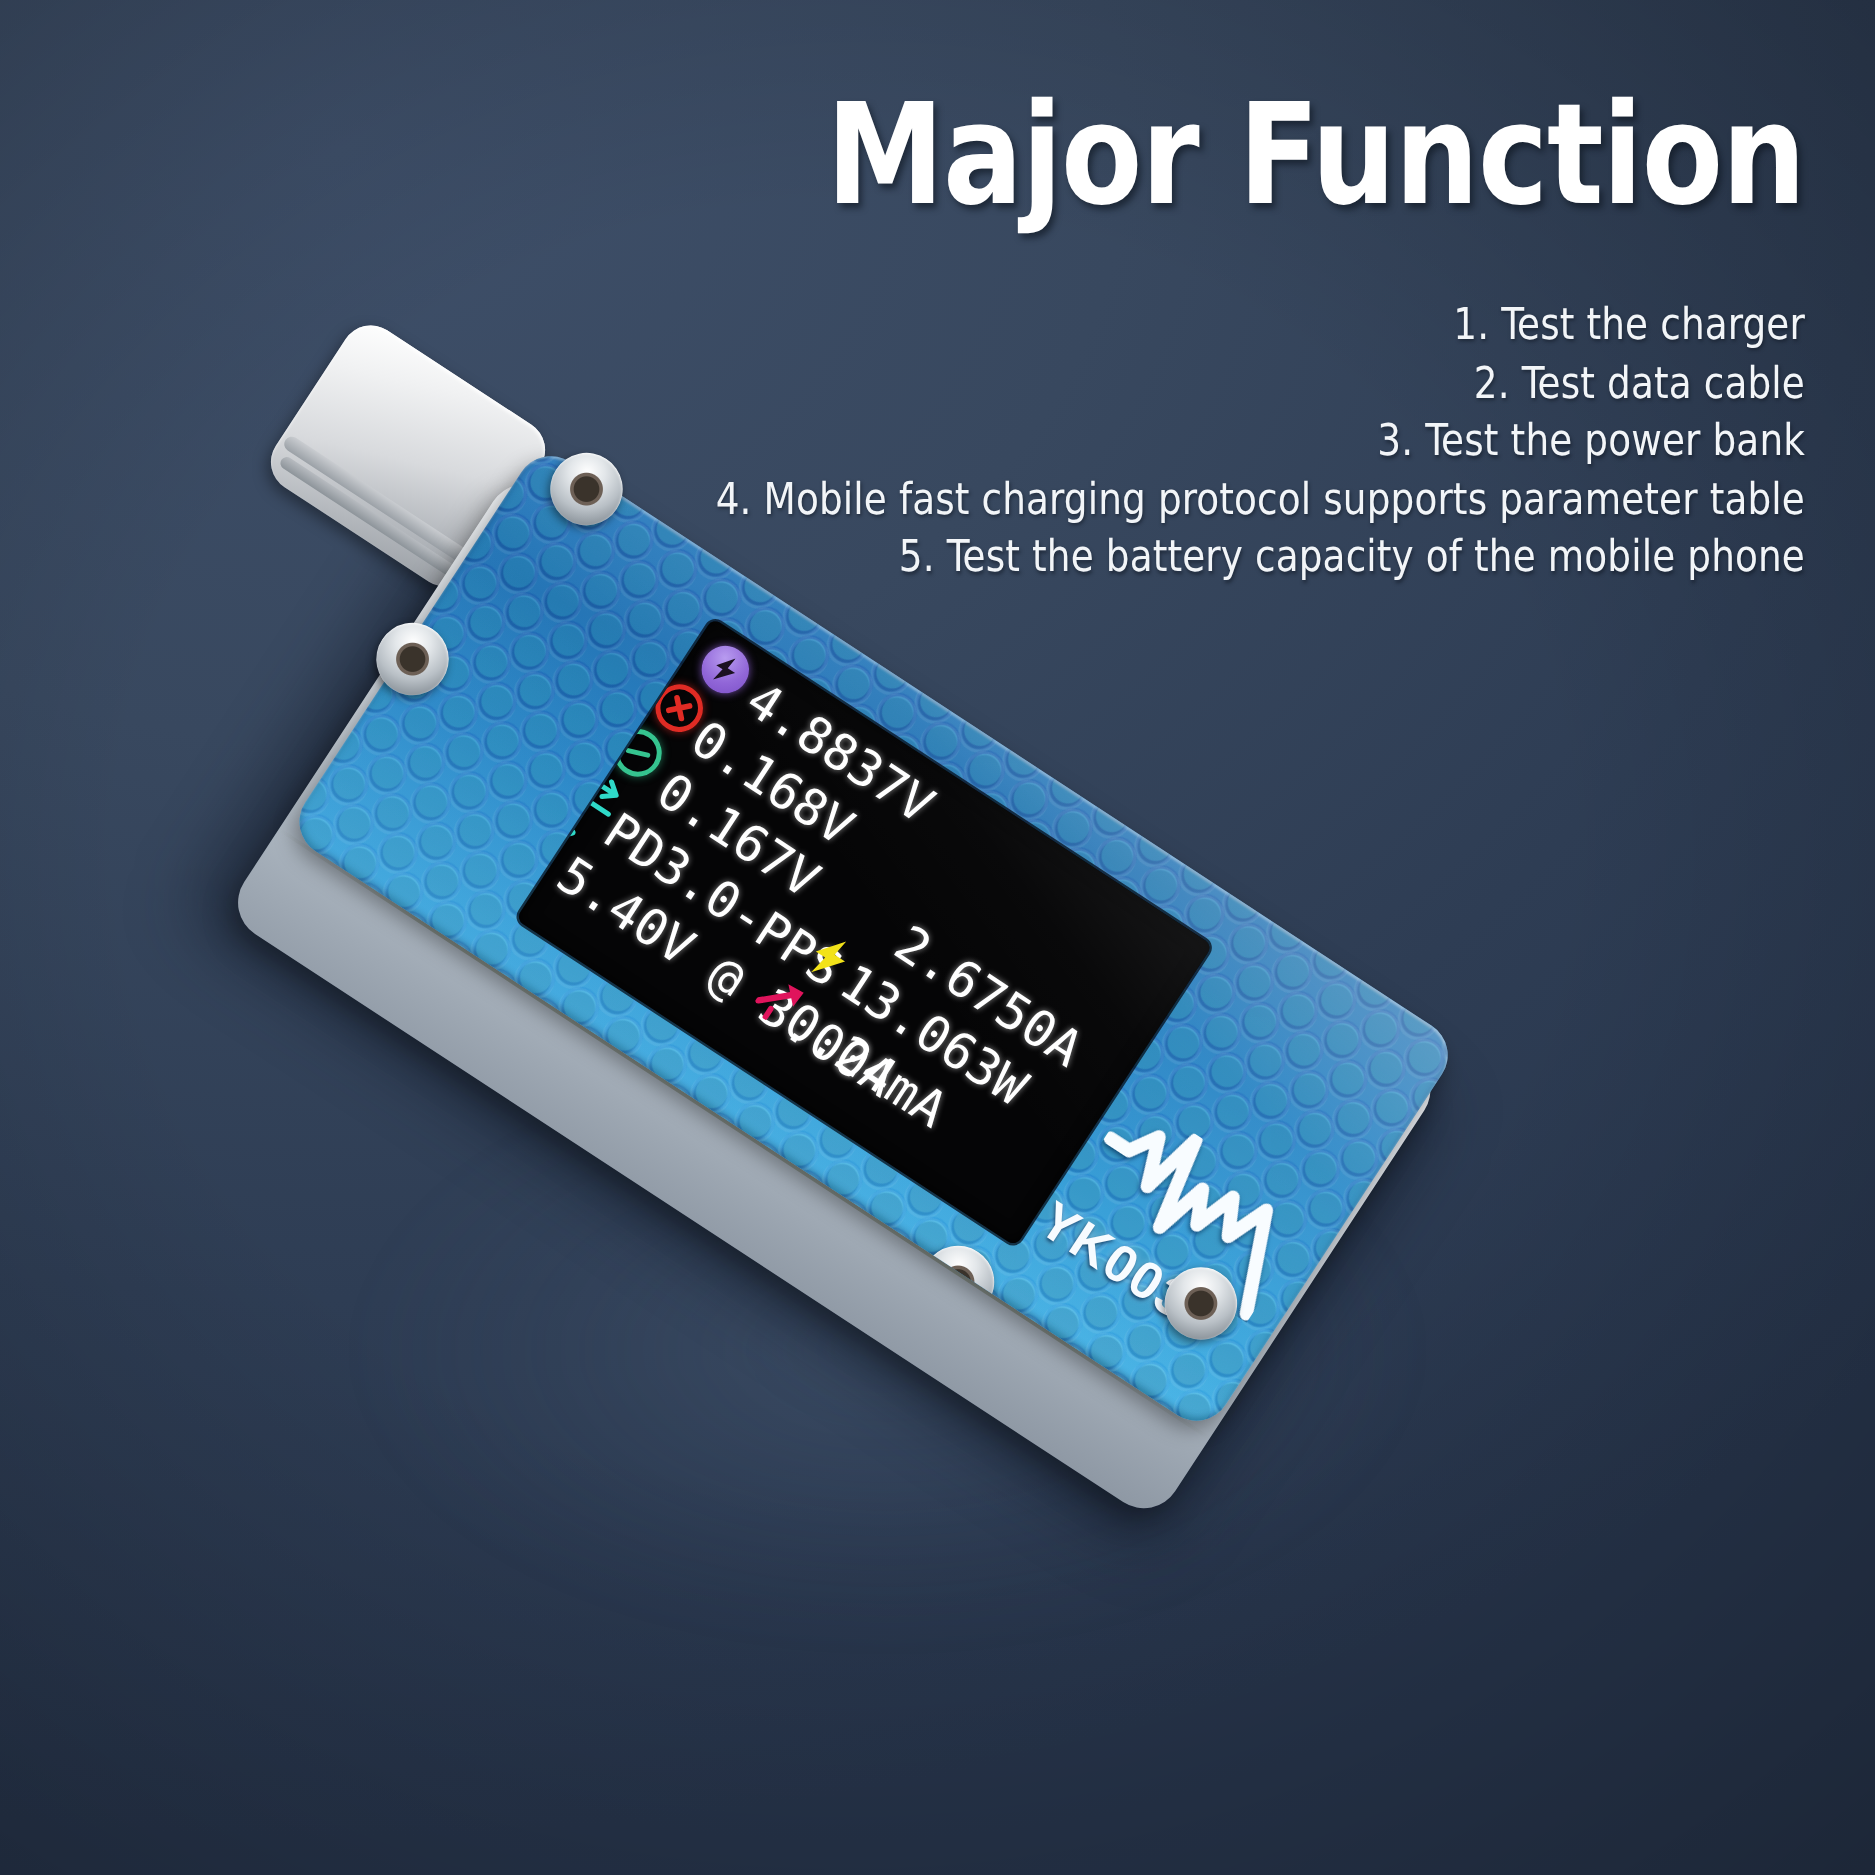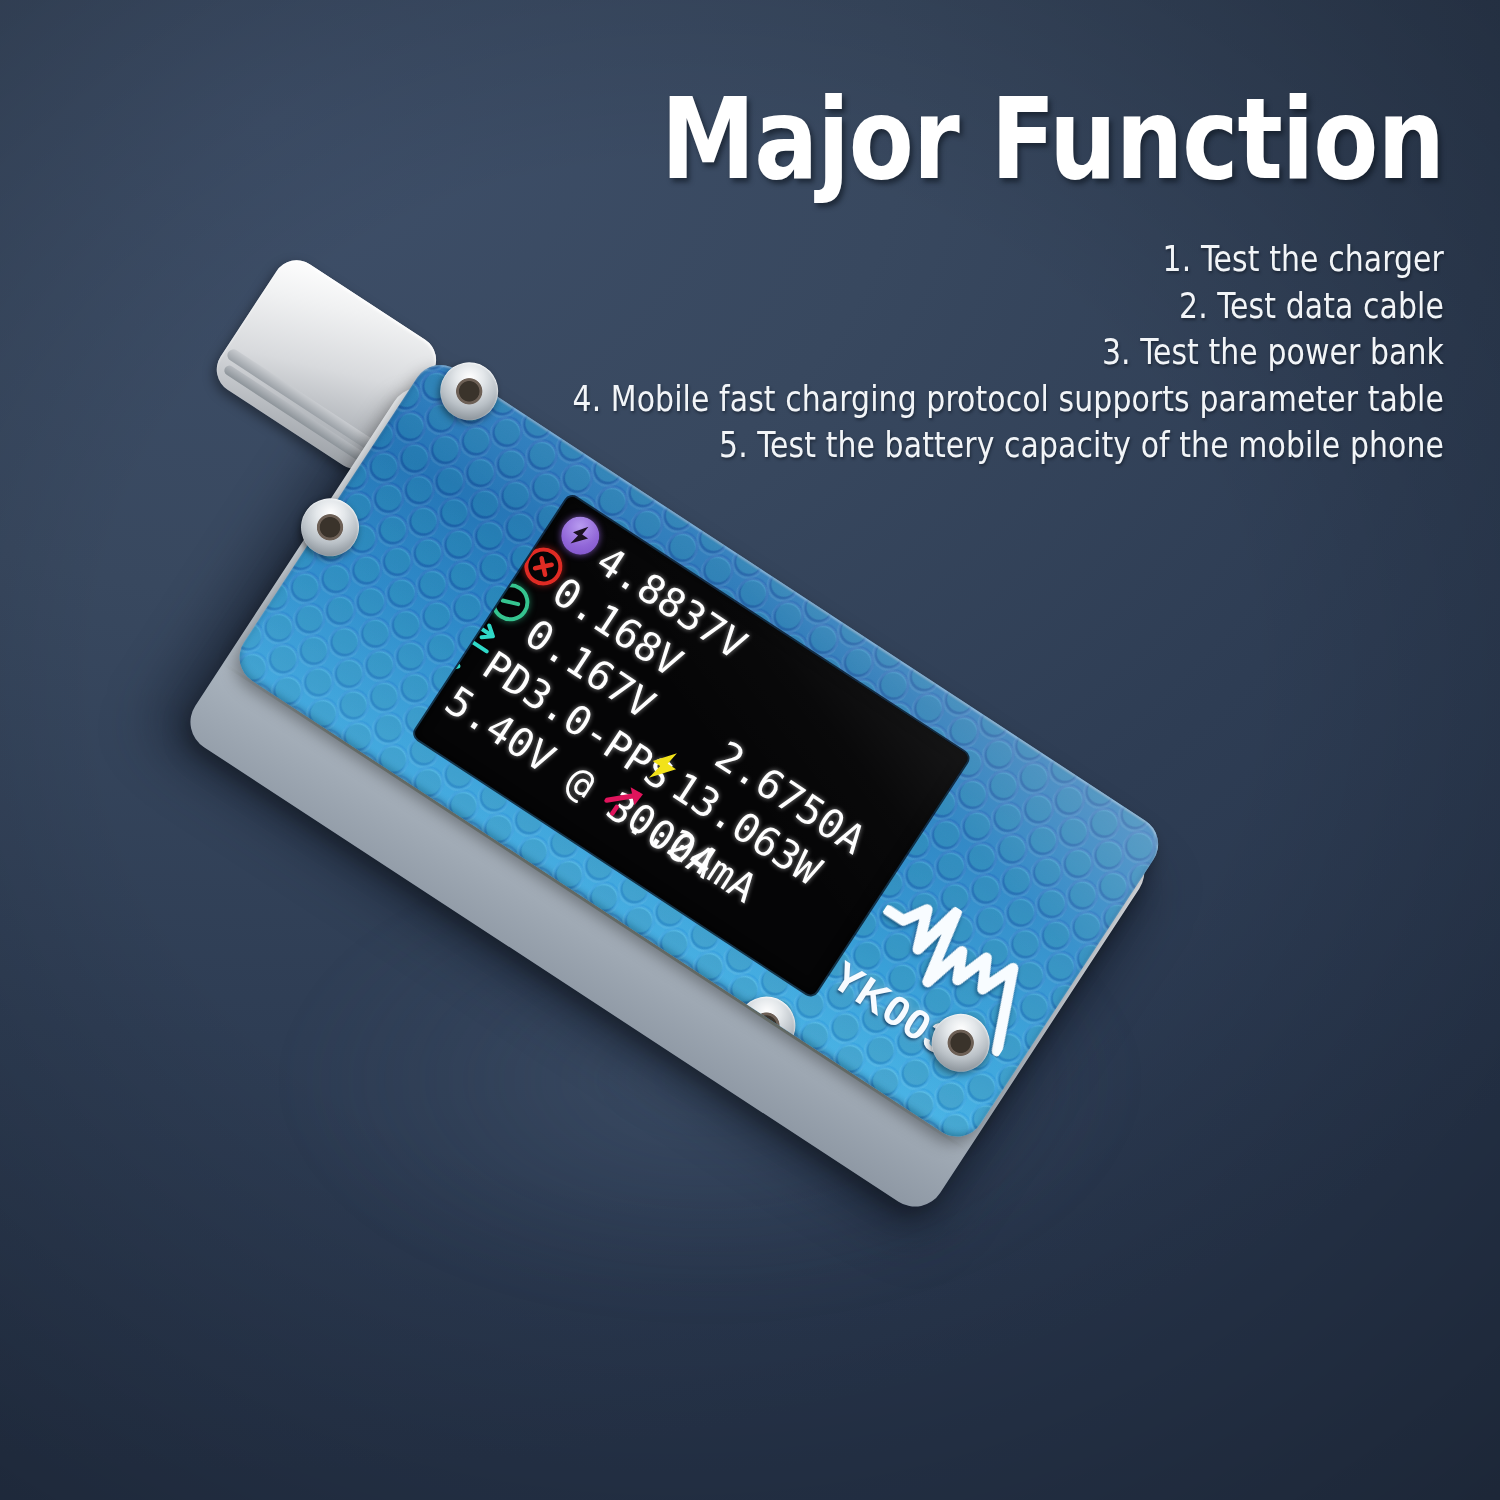--- a/index.html
+++ b/index.html
@@ -22,34 +22,34 @@
     background:radial-gradient(ellipse 85% 75% at 45% 45%, rgba(0,0,0,0) 45%, rgba(0,0,0,.28) 100%);
   }
   
   #floor-glow{
     position:absolute; left:120px; top:760px; width:1180px; height:640px;
     background:radial-gradient(ellipse 50% 50% at 50% 50%, rgba(120,145,175,.18) 0%, rgba(90,112,140,.07) 48%, rgba(0,0,0,0) 72%);
     filter:blur(18px);
   }
 
   
-  #header{ position:absolute; right:56px; top:87px; width:1000px; text-align:right; }
+  #header{ position:absolute; right:56px; top:72px; width:1000px; text-align:right; }
   #page-title{
     font-family:"Liberation Sans Narrow","DejaVu Sans Condensed","Liberation Sans",sans-serif;
     font-weight:700;
     font-size:112px;
     line-height:.94;
     letter-spacing:-1px;
     color:#ffffff;
     transform:scaleX(.94);
     transform-origin:right center;
     text-shadow:3px 4px 5px rgba(10,16,26,.55);
     white-space:nowrap;
   }
-  #feature-list{ list-style:none; margin-top:44px;text-align:right; }
+  #feature-list{ list-style:none; margin-top:60px;text-align:right; }
   #feature-list li{
     font-family:"Liberation Sans Narrow","DejaVu Sans Condensed","Liberation Sans",sans-serif;
     font-size:35px;
     line-height:1.33;
     color:#f2f5f8;
     letter-spacing:.1px;
     transform:scaleX(.95);
     transform-origin:right center;
     white-space:nowrap;
     text-shadow:1px 2px 3px rgba(10,16,26,.5);

